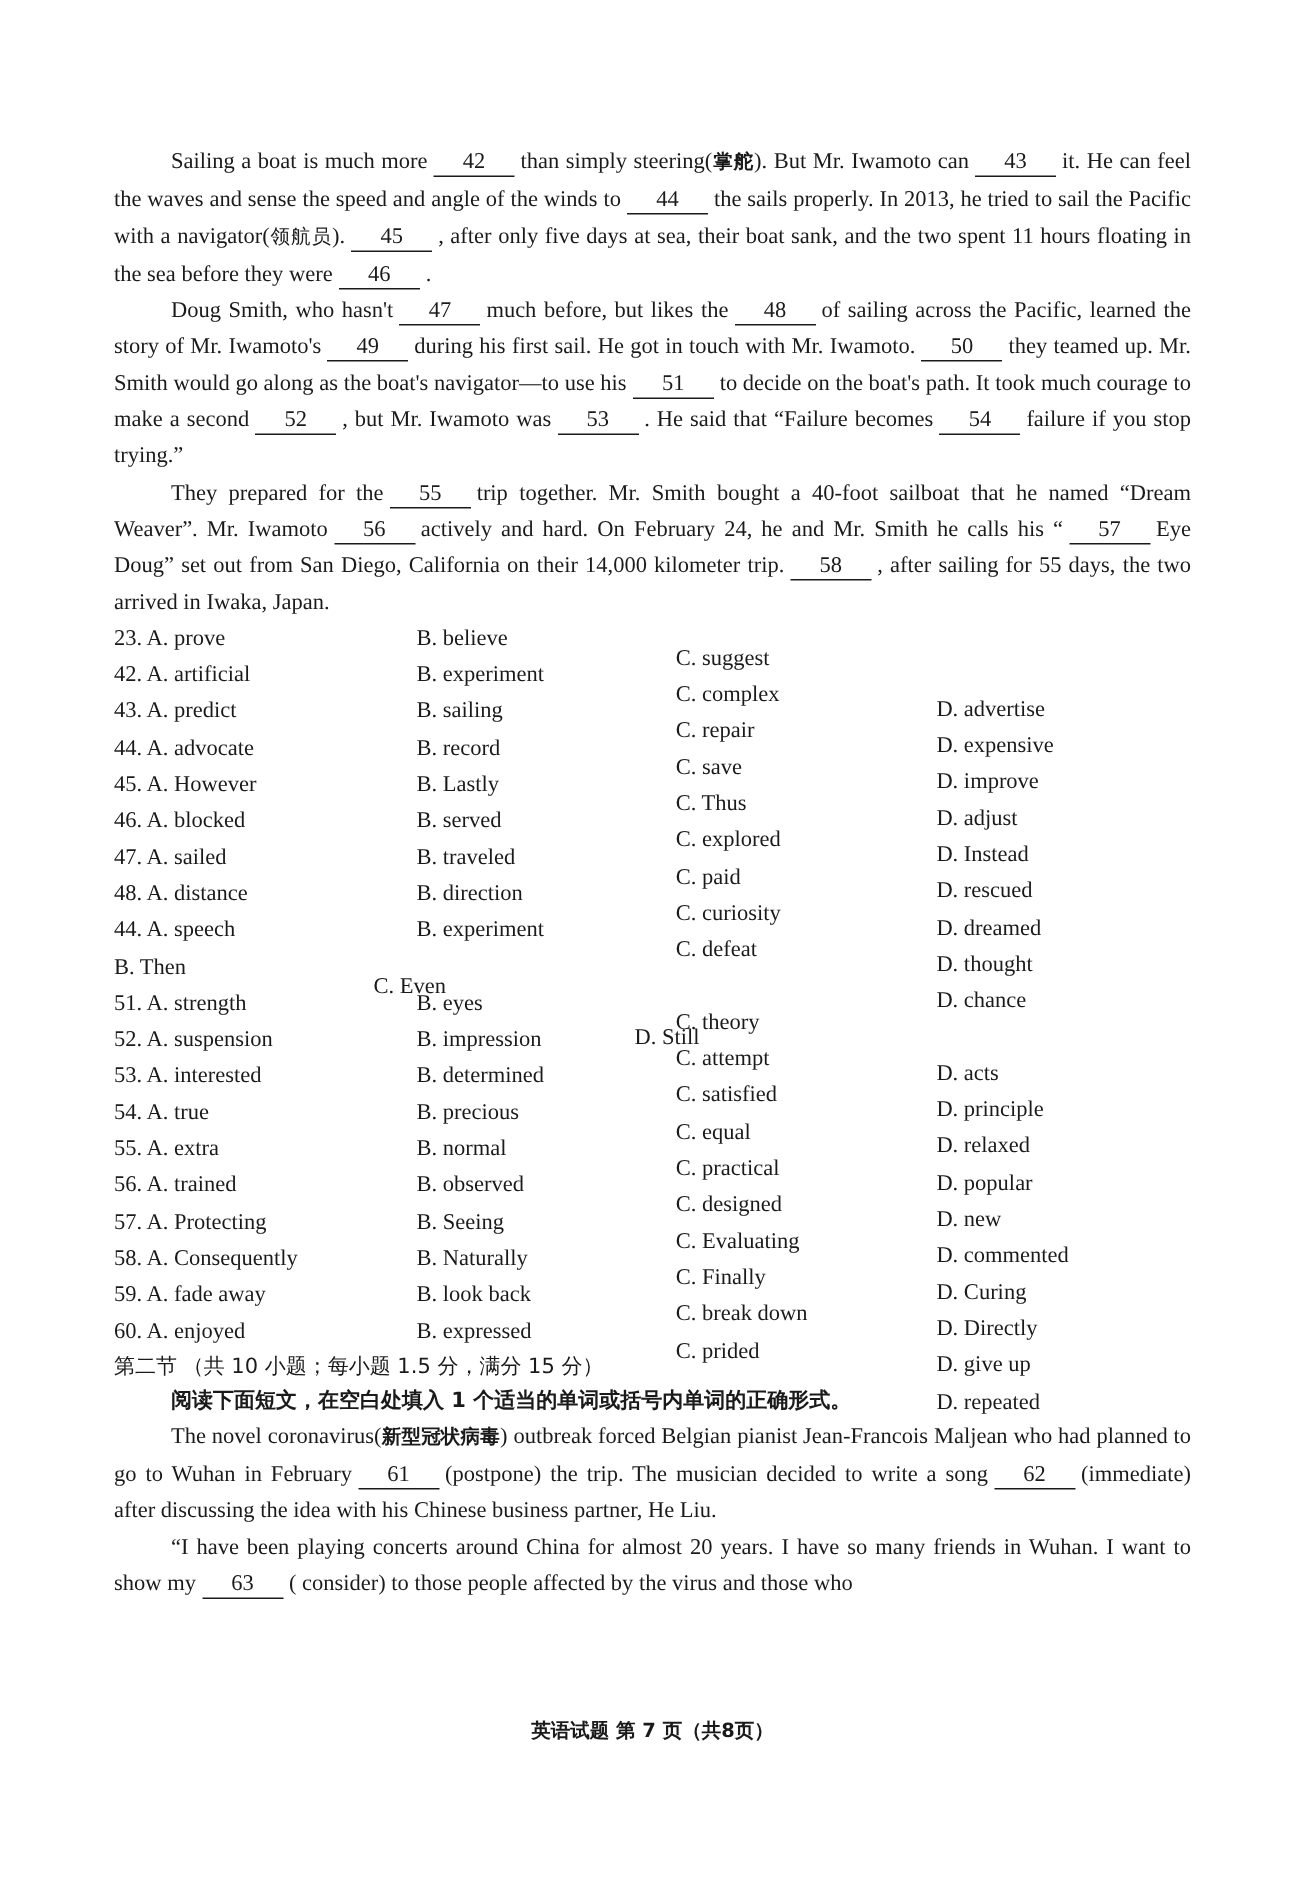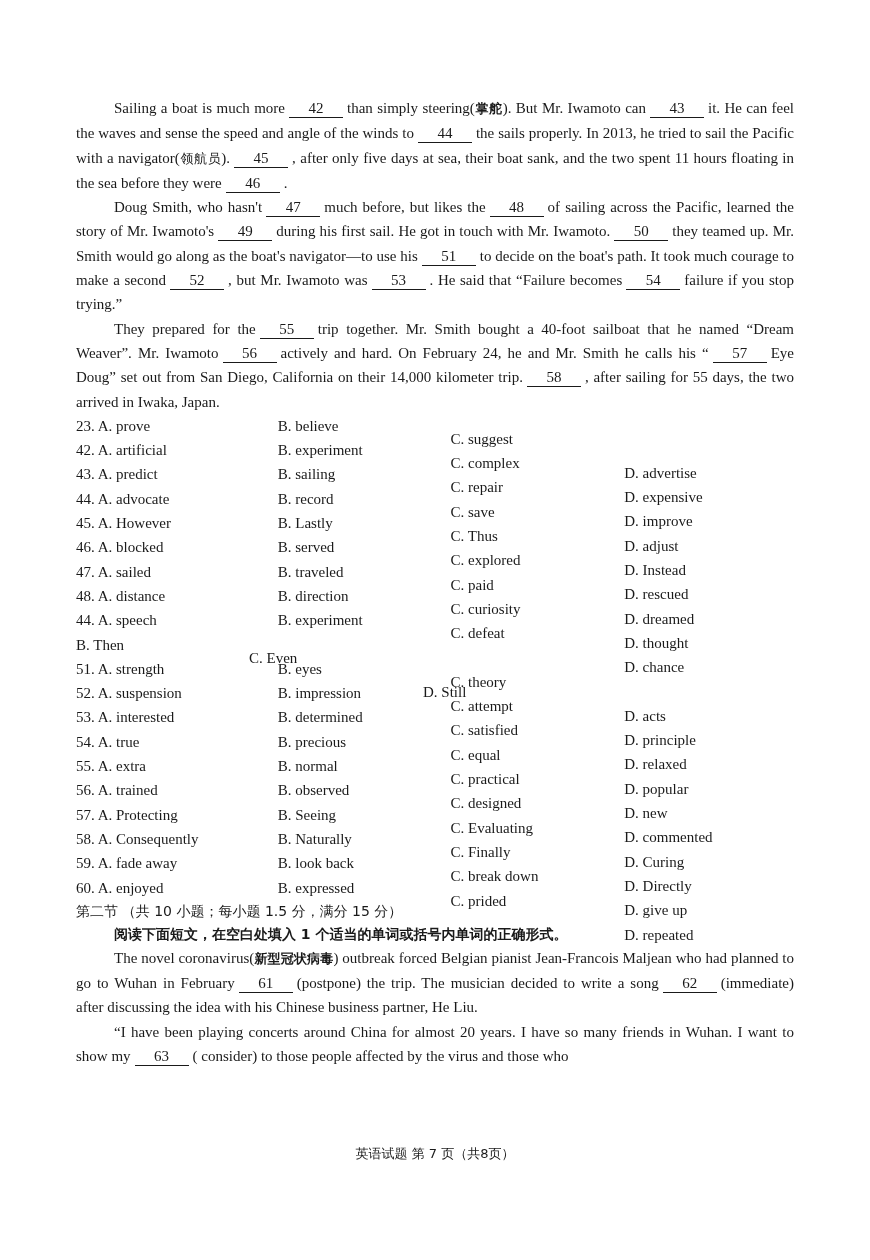--- a/index.html
+++ b/index.html
@@ -11,21 +11,21 @@
   .blank { display:inline-block; min-width:54px; border-bottom:1.2px solid #1a1a1a;
            text-align:center; line-height:17px; margin:0 4px; text-indent:0; }
   .opts { margin:0; padding:0; }
   .opt-row { display:flex; font-size:15px; height:24.3px; line-height:24.3px; }
   .c1 { width:202px; } .c2 { width:173px; } .c3 { width:174px;margin-top:13px; } .c4 { width:170px;margin-top:47px; }
   .sec-title { font-size:15px; line-height:22px; margin-top:0; }
   .sec-title .cn { font-family:"DejaVu Sans",sans-serif; font-size:14px; }
   .instr { font-family:"DejaVu Sans",sans-serif; font-size:14px; font-weight:bold; line-height:24px; text-indent:38px; margin:0; }
   .cnb { font-family:"DejaVu Sans",sans-serif; font-size:13px; font-weight:bold; }
   .footer { position:absolute; top:1145px; left:0; width:870px; text-align:center;
-            font-family:"DejaVu Sans",sans-serif; font-size:13px; font-weight:normal; }
+            font-family:"DejaVu Sans",sans-serif; font-size:13px; font-weight:bold; }
 </style>
 </head>
 <body>
 
 <div class="page">
 
   <p class="para indent"><span>Sailing a boat is much more</span><span class="blank">42</span><span>than simply steering(</span><span class="cnb">掌舵</span><span>). But Mr. Iwamoto can</span><span class="blank">43</span><span>it. He can feel the waves and sense the speed and angle of the winds to</span><span class="blank">44</span><span>the sails properly. In 2013, he tried to sail the Pacific with a navigator(</span><span class="cnb" style="font-weight:normal">领航员</span><span>).</span><span class="blank">45</span><span>, after only five days at sea, their boat sank, and the two spent 11 hours floating in the sea before they were</span><span class="blank">46</span><span>.</span></p>
 
   <p class="para indent"><span>Doug Smith, who hasn't</span><span class="blank">47</span><span>much before, but likes the</span><span class="blank">48</span><span>of sailing across the Pacific, learned the story of Mr. Iwamoto's</span><span class="blank">49</span><span>during his first sail. He got in touch with Mr. Iwamoto.</span><span class="blank">50</span><span>they teamed up. Mr. Smith would go along as the boat's navigator—to use his</span><span class="blank">51</span><span>to decide on the boat's path. It took much courage to make a second</span><span class="blank">52</span><span>, but Mr. Iwamoto was</span><span class="blank">53</span><span>. He said that “Failure becomes</span><span class="blank">54</span><span>failure if you stop trying.”</span></p>
 

